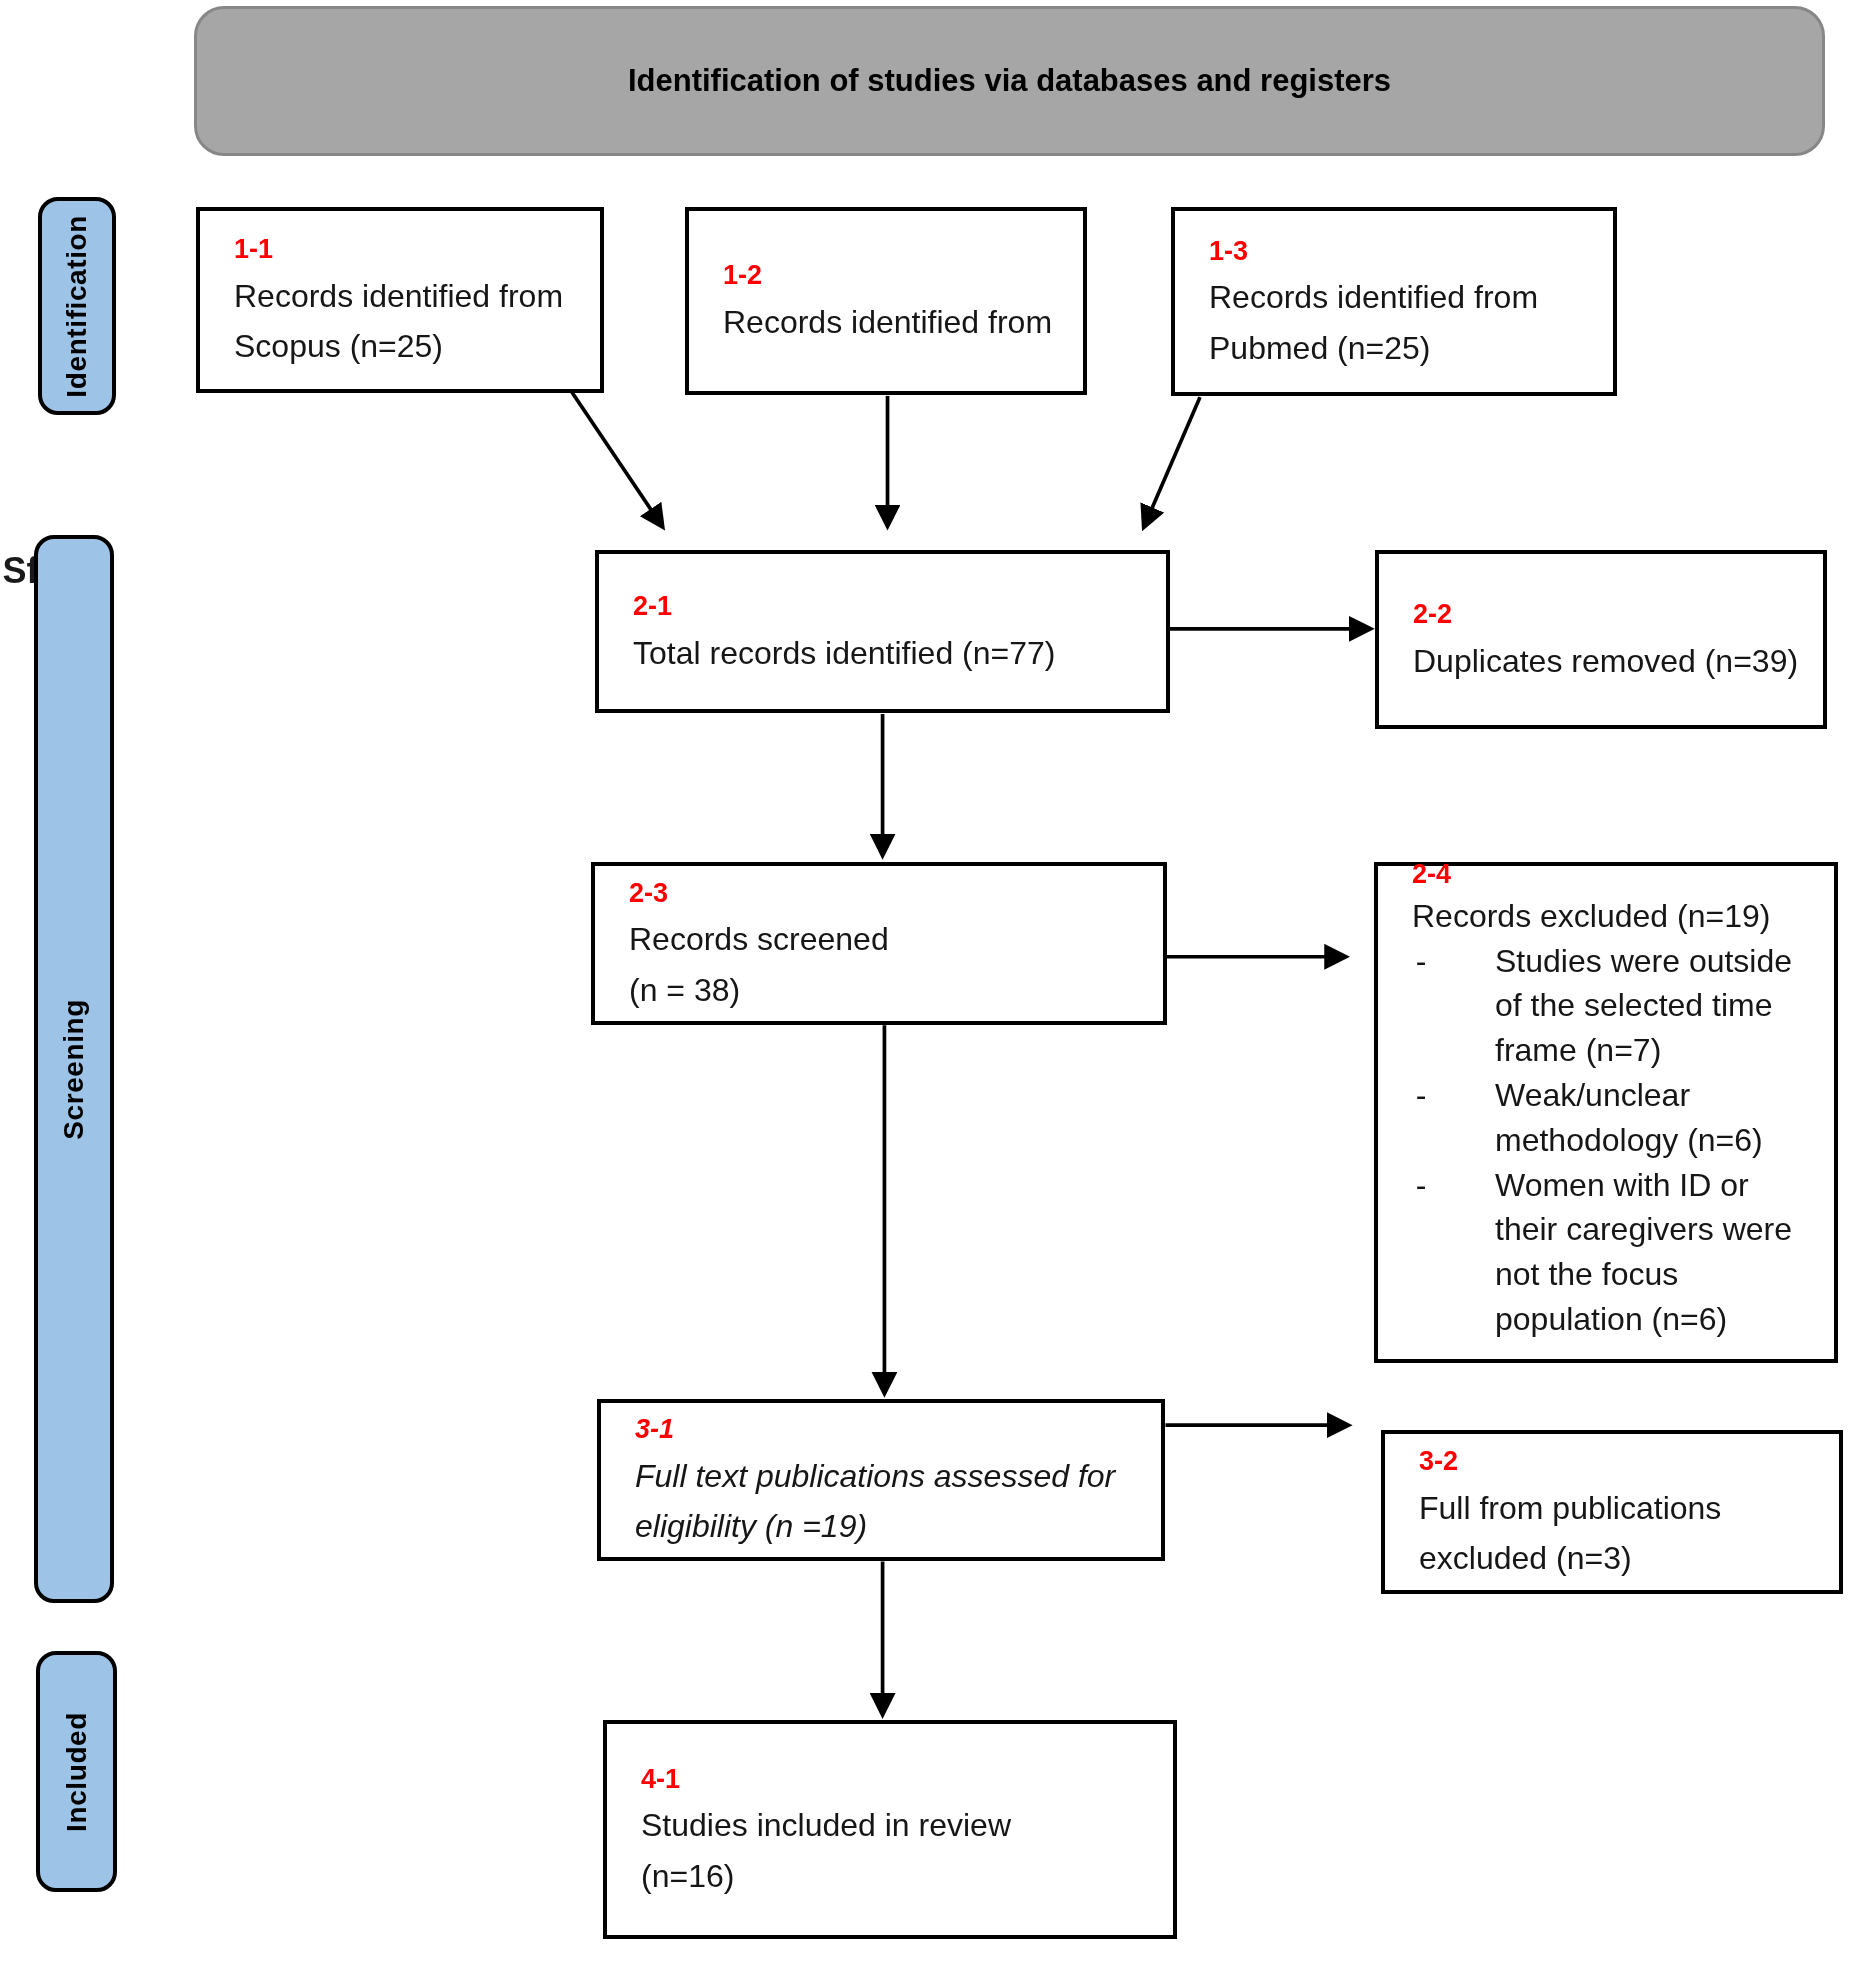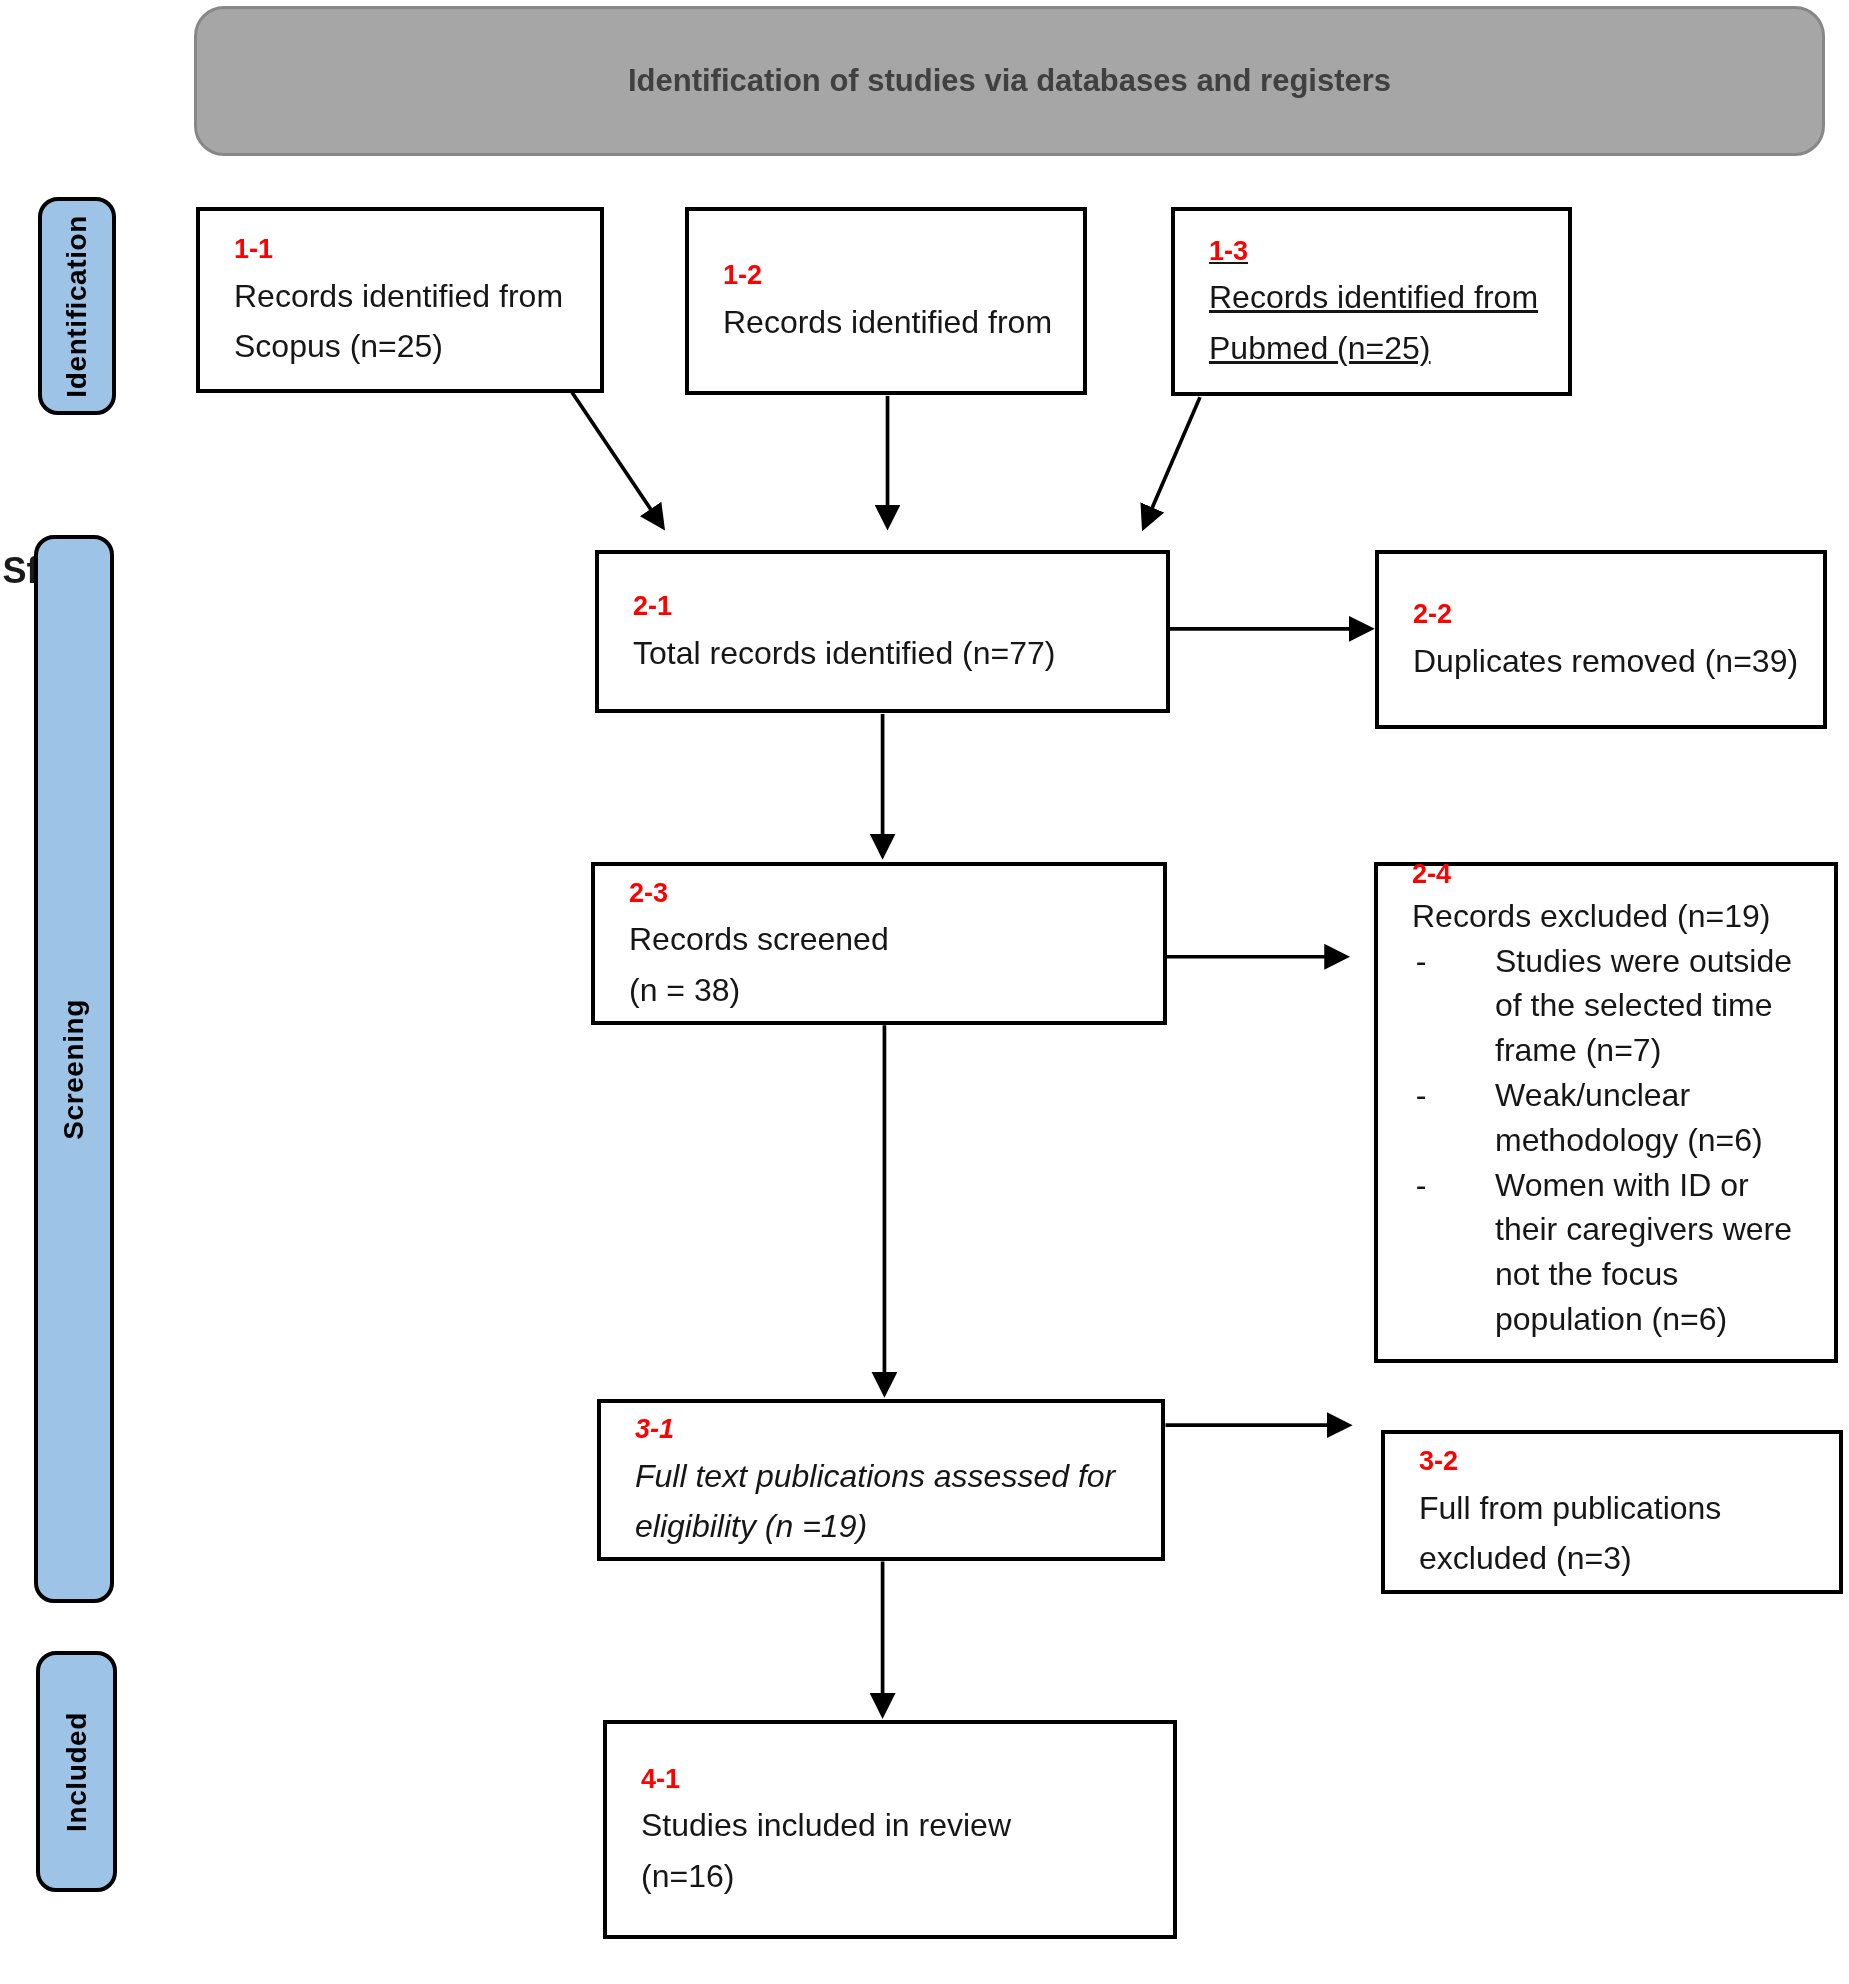--- a/index.html
+++ b/index.html
@@ -11,21 +11,21 @@
   .canvas{
     position:relative;width:1849px;height:1985px;background:#ffffff;overflow:hidden;
     font-family:"Liberation Sans","DejaVu Sans",sans-serif;color:#161616;
   }
   .arrows{position:absolute;left:0;top:0;width:1849px;height:1985px;z-index:1;}
   .header{
     position:absolute;left:194px;top:6.2px;width:1631px;height:150px;box-sizing:border-box;
     background:var(--header-fill);border:3.7px solid #878787;border-radius:30px;
     display:flex;align-items:center;justify-content:center;z-index:2;
   }
-  .header-title{font-weight:bold;font-size:31px;color:#404040;}
+  .header-title{font-weight:bold;font-size:31px;color:#000000;}
   .stage{
     position:absolute;background:var(--stage-fill);border:4.3px solid #000;border-radius:20px;
     box-sizing:border-box;display:flex;align-items:center;justify-content:center;z-index:3;
   }
   #stage-identification{left:38px;top:197px;width:78px;height:218px;}
   #stage-screening{left:34px;top:535px;width:80px;height:1068px;}
   #stage-included{left:36px;top:1651px;width:81px;height:241px;}
   .stage-label{
     writing-mode:vertical-rl;transform:rotate(180deg);
     font-weight:bold;font-size:28px;color:#000;letter-spacing:0.6px;white-space:nowrap;
@@ -34,21 +34,21 @@
     position:absolute;left:2.5px;top:550px;font-size:36px;font-weight:bold;color:#1a1a1a;z-index:2;
   }
   .flow-box{
     position:absolute;background:#fff;border:4.3px solid #000;box-sizing:border-box;
     display:flex;flex-direction:column;justify-content:center;
     padding:17.3px 17.3px 17.3px 34px;font-size:32px;line-height:1.58;color:#161616;z-index:2;
   }
   .box-label{color:var(--label-red);font-weight:bold;font-size:27px;}
   #box-1-1{left:196px;top:207px;width:408px;height:186px;}
   #box-1-2{left:685px;top:207px;width:402px;height:188px;}
-  #box-1-3{left:1171px;top:207px;width:401px;height:189px;text-decoration:underline;}
+  #box-1-3{left:1171px;top:207px;width:446px;height:189px;}
   #box-2-1{left:595px;top:550px;width:575px;height:163px;}
   #box-2-2{left:1375px;top:550px;width:452px;height:179px;}
   #box-2-3{left:591px;top:862px;width:576px;height:163px;}
   #box-2-4{left:1374px;top:862px;width:464px;height:501px;justify-content:flex-end;line-height:1.40;}
   #box-3-1{left:597px;top:1399px;width:568px;height:162px;font-style:italic;}
   #box-3-2{left:1381px;top:1430px;width:462px;height:164px;}
   #box-4-1{left:603px;top:1720px;width:574px;height:219px;}
   .bullet{display:flex;align-items:flex-start;}
   .bullet .dash{width:83px;flex:0 0 83px;padding-left:3.7px;box-sizing:border-box;}
   .bullet .btext{flex:1;max-width:321px;}

